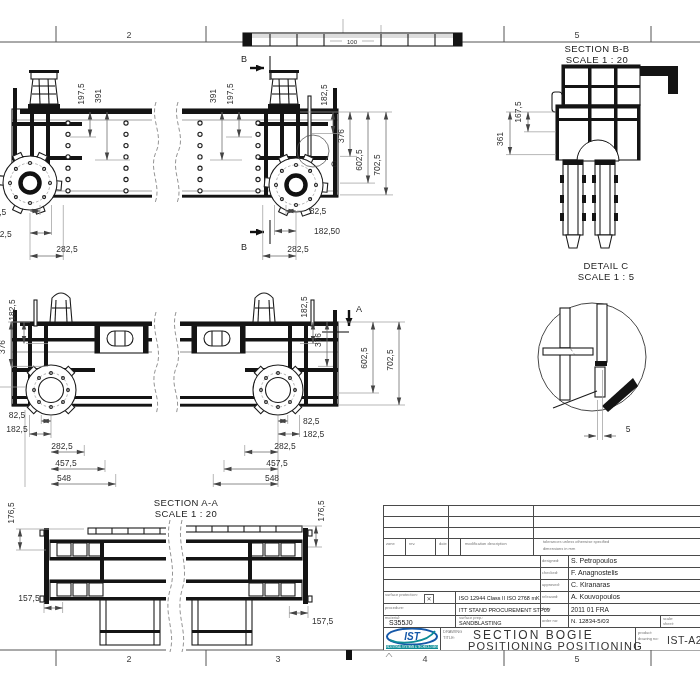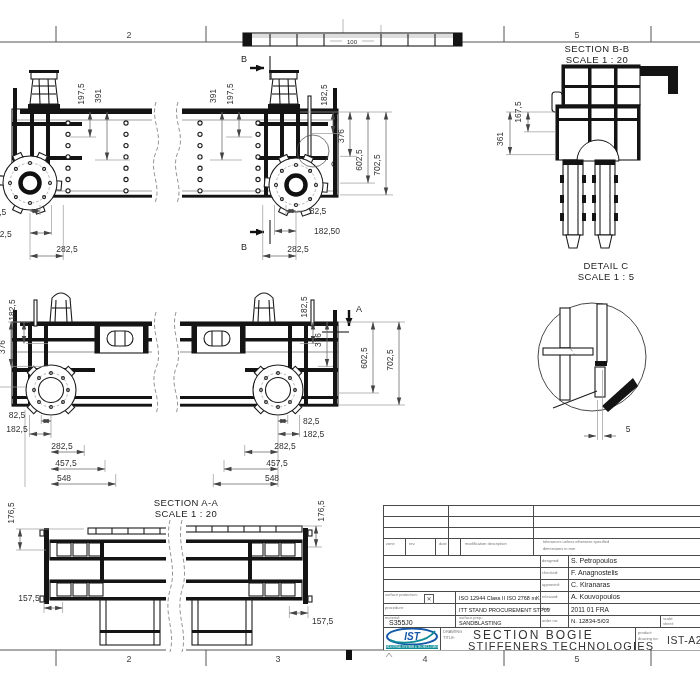--- a/index.html
+++ b/index.html
@@ -598,19 +598,19 @@
       <path d="M5,12 C16,17 42,15 50,3" stroke="#0d8c96" stroke-width="1.8" fill="none"></path>
       <text x="27" y="12" text-anchor="middle" font-size="10" font-style="italic" font-weight="bold" fill="#1558a8">IST</text>
       <rect x="1" y="17" width="52" height="4" fill="#0d8c96"></rect>
       <text x="27" y="20" text-anchor="middle" font-size="2.6" fill="#fff">INDUSTRIAL SYSTEMS &amp; TECHNOLOGIES</text>
     </svg>
   </div>
 
   <span class="t4" style="left:60px;top:125px">DRAWING</span>
   <span class="t4" style="left:60px;top:131px">TITLE:</span>
   <span class="big1" style="left:90px;top:123px">SECTION BOGIE</span>
-  <span class="big2" style="left:85px;top:135px">STIFFENERS TECHNOLOGIES</span>
+  <span class="big2" style="left:85px;top:135px">POSITIONING POSITIONING</span>
 
   <span class="t4" style="left:255px;top:126px">product:</span>
   <span class="t4" style="left:255px;top:132px">drawing no:</span>
   <span class="dno" style="left:284px;top:129px">IST-A23</span>
 </div>
 </div>
 
 </body></html>

